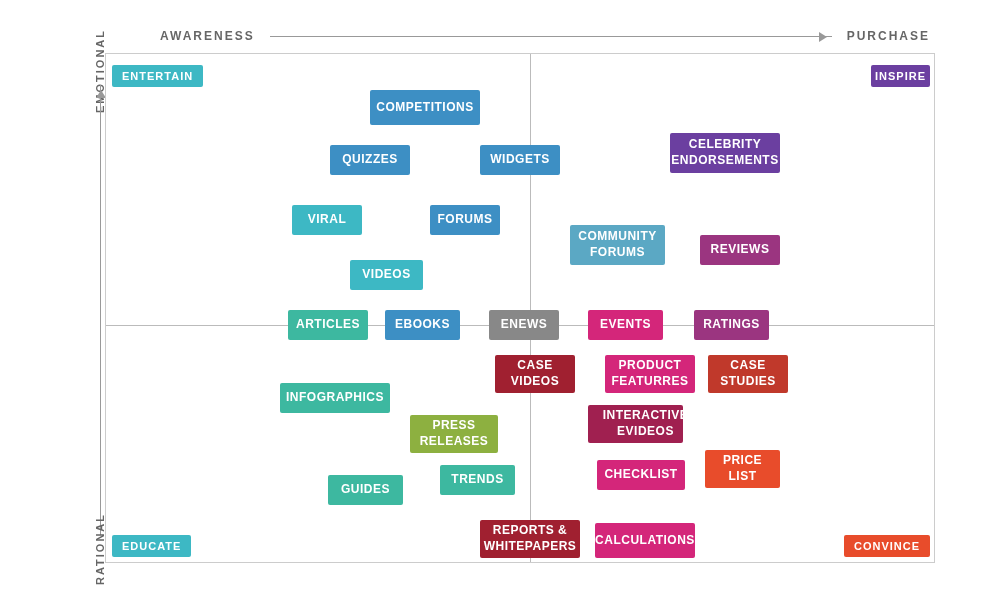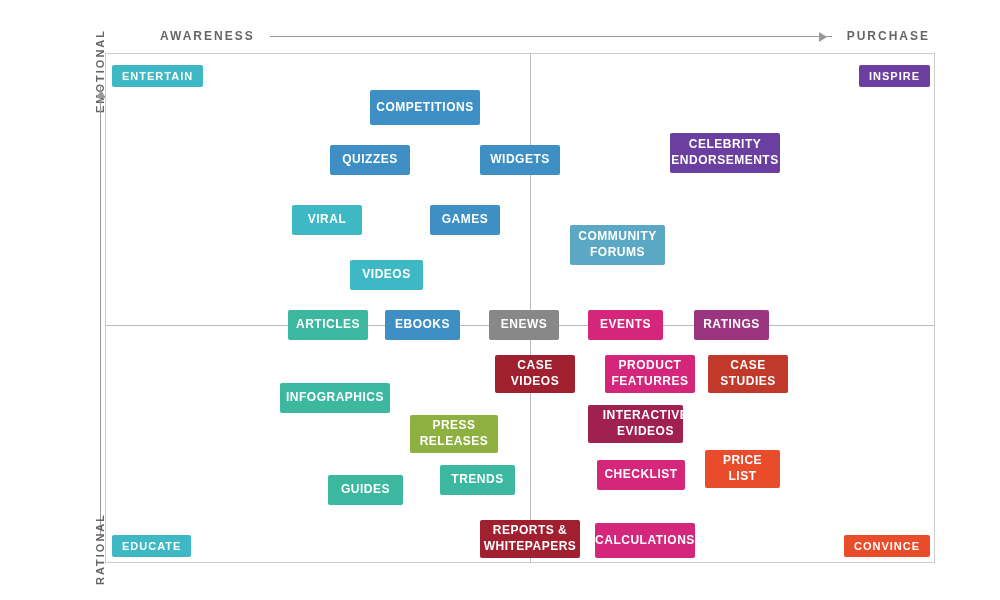--- a/index.html
+++ b/index.html
@@ -58,39 +58,40 @@
 
   <div style="position:absolute; top:310px; left:65px; right:25px; height:1px; background:#bbb;"></div>
 
   <div style="position:absolute; left:490px; top:38px; bottom:22px; width:1px; background:#bbb;"></div>
 
   <div style="position:absolute; top:38px; left:65px; right:25px; bottom:22px; border:1px solid #ccc;"></div>
 
   <div style="position:absolute; left:72px; top:50px; background:#3db8c4; color:#fff; font-size:11px; font-weight:700; letter-spacing:1px; padding:5px 10px; border-radius:2px;">
     <span>ENTERTAIN</span>
   </div>
-  <div style="position:absolute; right:30px; top:50px; background:#6b3fa0; color:#fff; font-size:11px; font-weight:700; letter-spacing:1px; padding:5px 10px; border-radius:2px;">
+  <div style="position:absolute; right:30px; top:50px; background:#6b3fa0; color:#fff; font-size:11px; font-weight:700; letter-spacing:1px; padding:5px 4px; border-radius:2px;">
     <span>INSPIRE</span>
   </div>
   <div style="position:absolute; left:72px; bottom:28px; background:#3db8c4; color:#fff; font-size:11px; font-weight:700; letter-spacing:1px; padding:5px 10px; border-radius:2px;">
     <span>EDUCATE</span>
   </div>
   <div style="position:absolute; right:30px; bottom:28px; background:#e84c2b; color:#fff; font-size:11px; font-weight:700; letter-spacing:1px; padding:5px 10px; border-radius:2px;">
     <span>CONVINCE</span>
   </div>
 
 <div class="box" style="left: 330px; top: 75px; width: 110px; height: 35px; background-color: rgb(61, 143, 196);">COMPETITIONS</div>
     <div class="box" style="left: 290px; top: 130px; width: 80px; height: 30px; background-color: rgb(61, 143, 196);">QUIZZES</div>
     <div class="box" style="left: 440px; top: 130px; width: 80px; height: 30px; background-color: rgb(61, 143, 196);">WIDGETS</div>
     <div class="box" style="left: 630px; top: 118px; width: 110px; height: 40px; background-color: rgb(107, 63, 160);">CELEBRITY
 ENDORSEMENTS</div>
     <div class="box" style="left: 252px; top: 190px; width: 70px; height: 30px; background-color: rgb(61, 184, 196);">VIRAL</div>
-    <div class="box" style="left: 390px; top: 190px; width: 70px; height: 30px; background-color: rgb(61, 143, 196);">GAMES</div>
+    <div class="box" style="left: 390px; top: 190px; width: 70px; height: 30px; background-color: rgb(61, 143, 196);">FORUMS</div>
     <div class="box" style="left: 530px; top: 210px; width: 95px; height: 40px; background-color: rgb(91, 168, 196);">COMMUNITY
 FORUMS</div>
+    <div class="box" style="left: 660px; top: 220px; width: 80px; height: 30px; background-color: rgb(155, 53, 128);">REVIEWS</div>
     <div class="box" style="left: 310px; top: 245px; width: 73px; height: 30px; background-color: rgb(61, 184, 196);">VIDEOS</div>
     <div class="box" style="left: 248px; top: 295px; width: 80px; height: 30px; background-color: rgb(61, 184, 160);">ARTICLES</div>
     <div class="box" style="left: 345px; top: 295px; width: 75px; height: 30px; background-color: rgb(61, 143, 196);">EBOOKS</div>
     <div class="box" style="left: 449px; top: 295px; width: 70px; height: 30px; background-color: rgb(136, 136, 136);">ENEWS</div>
     <div class="box" style="left: 548px; top: 295px; width: 75px; height: 30px; background-color: rgb(212, 38, 122);">EVENTS</div>
     <div class="box" style="left: 654px; top: 295px; width: 75px; height: 30px; background-color: rgb(155, 53, 128);">RATINGS</div>
     <div class="box" style="left: 455px; top: 340px; width: 80px; height: 38px; background-color: rgb(160, 32, 48);">CASE
 VIDEOS</div>
     <div class="box" style="left: 565px; top: 340px; width: 90px; height: 38px; background-color: rgb(212, 38, 122);">PRODUCT
 FEATURRES</div>

